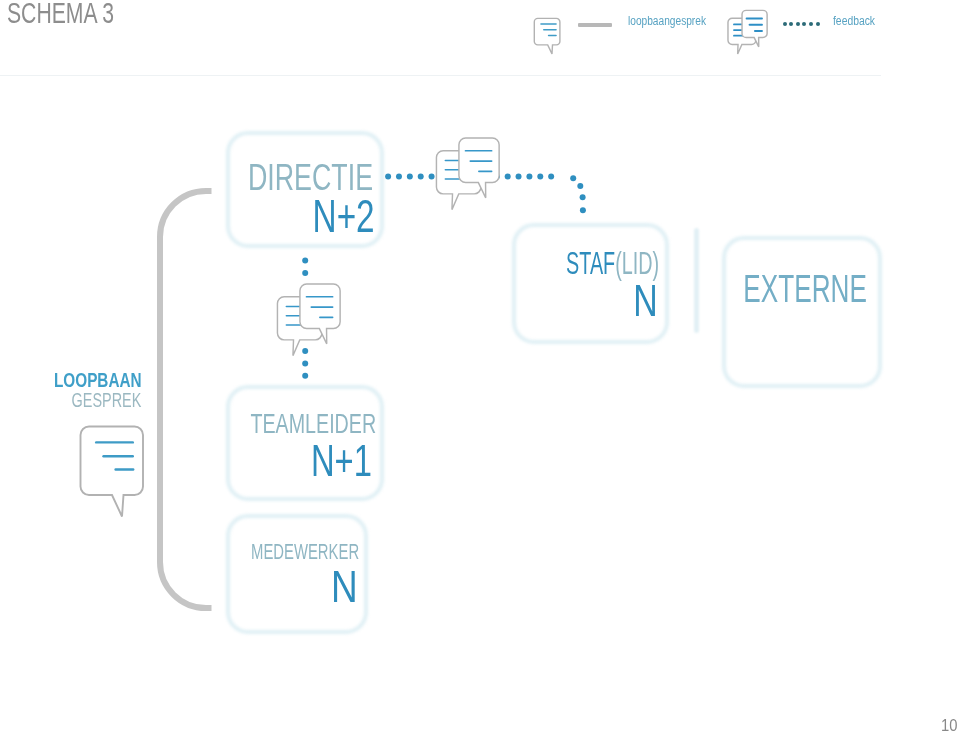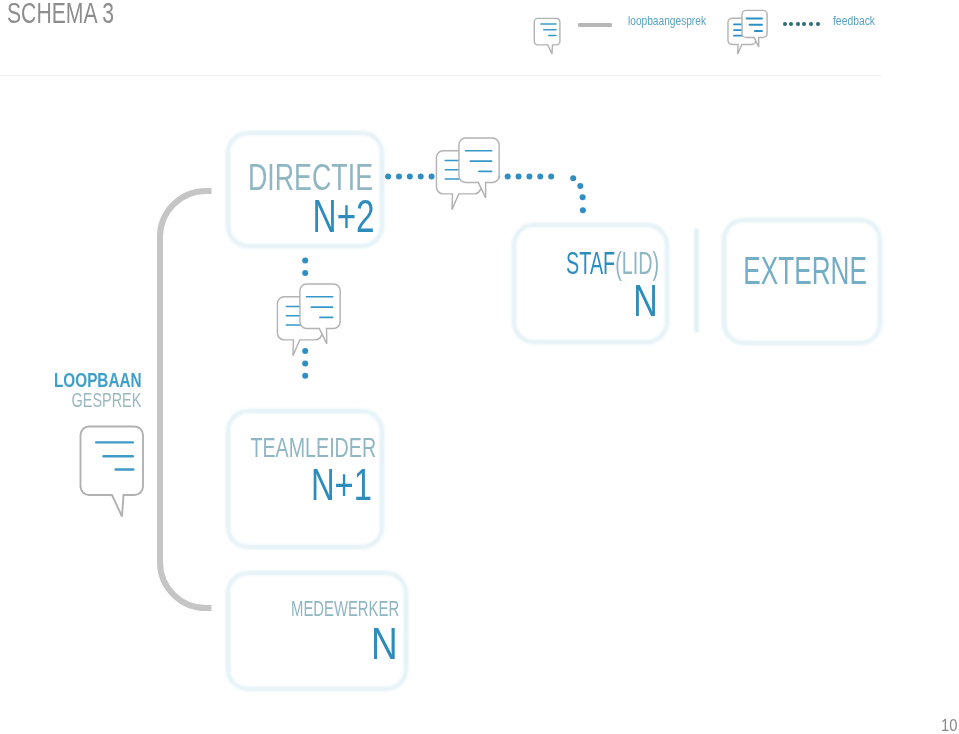--- a/index.html
+++ b/index.html
@@ -86,39 +86,39 @@
     <rect x="24.3" y="32" width="31.7" height="2.4" rx="1.2" fill="#3e9bc6"></rect>
     <rect x="36.4" y="45.3" width="20" height="2.4" rx="1.2" fill="#3e9bc6"></rect>
   </svg>
 
   <div class="abs nbox" style="left:225.8px;top:131.1px;width:158.2px;height:117.2px;">
     <div class="frame"></div>
     <div class="role role-txt" style="right:10.5px;top:24.5px;font-size:37.5px;transform:scaleX(.715);">DIRECTIE</div>
     <div class="lvl lvl-txt" style="right:9.5px;top:58px;font-size:46px;transform:scaleX(.725);">N+2</div>
   </div>
 
-  <div class="abs nbox" style="left:225.8px;top:384.6px;width:158.2px;height:140px;margin-top:24px;">
+  <div class="abs nbox" style="left:225.8px;top:384.6px;width:158.2px;height:116px;">
     <div class="frame"></div>
     <div class="role role-txt" style="right:8px;top:22.5px;font-size:28.5px;transform:scaleX(.690);">TEAMLEIDER</div>
     <div class="lvl lvl-txt" style="right:12px;top:51.5px;font-size:44.5px;transform:scaleX(.735);">N+1</div>
   </div>
 
-  <div class="abs nbox" style="left:225.8px;top:571px;width:182px;height:119.7px;text-decoration:underline;">
+  <div class="abs nbox" style="left:225.8px;top:514px;width:142px;height:119.7px;text-decoration:underline;">
     <div class="frame"></div>
     <div class="role role-txt" style="right:9px;top:24.5px;font-size:22px;transform:scaleX(.675);">MEDEWERKER</div>
     <div class="lvl lvl-txt" style="right:10px;top:48px;font-size:44px;transform:scaleX(.84);">N</div>
   </div>
 
   <div class="abs nbox" style="left:511.8px;top:223.2px;width:157.6px;height:120.8px;border-radius:29px;">
     <div class="frame"></div>
     <div class="role" style="right:10px;top:22px;font-size:31.5px;transform:scaleX(.628);"><span class="lvl-txt">STAF</span><span class="role-txt">(LID)</span></div>
     <div class="lvl lvl-txt" style="right:11.5px;top:52.5px;font-size:44px;transform:scaleX(.77);">N</div>
   </div>
 
-  <div class="abs nbox" style="left:721.5px;top:218px;width:160.5px;height:127px;">
+  <div class="abs nbox" style="left:721.5px;top:236px;width:160.5px;height:152px;">
     <div class="frame"></div>
     <div class="role" style="right:15.5px;top:31px;font-size:38.5px;transform:scaleX(.679);color:#74aec6;">EXTERNE</div>
   </div>
 
   <svg class="abs" style="left:0;top:0;pointer-events:none;" width="959" height="734">
     <g>
       <g id="dots1">
           <circle cx="388.1" cy="176.4" r="3" fill="#2f8fc0"></circle>
           <circle cx="398.97" cy="176.4" r="3" fill="#2f8fc0"></circle>
           <circle cx="409.84000000000003" cy="176.4" r="3" fill="#2f8fc0"></circle>

